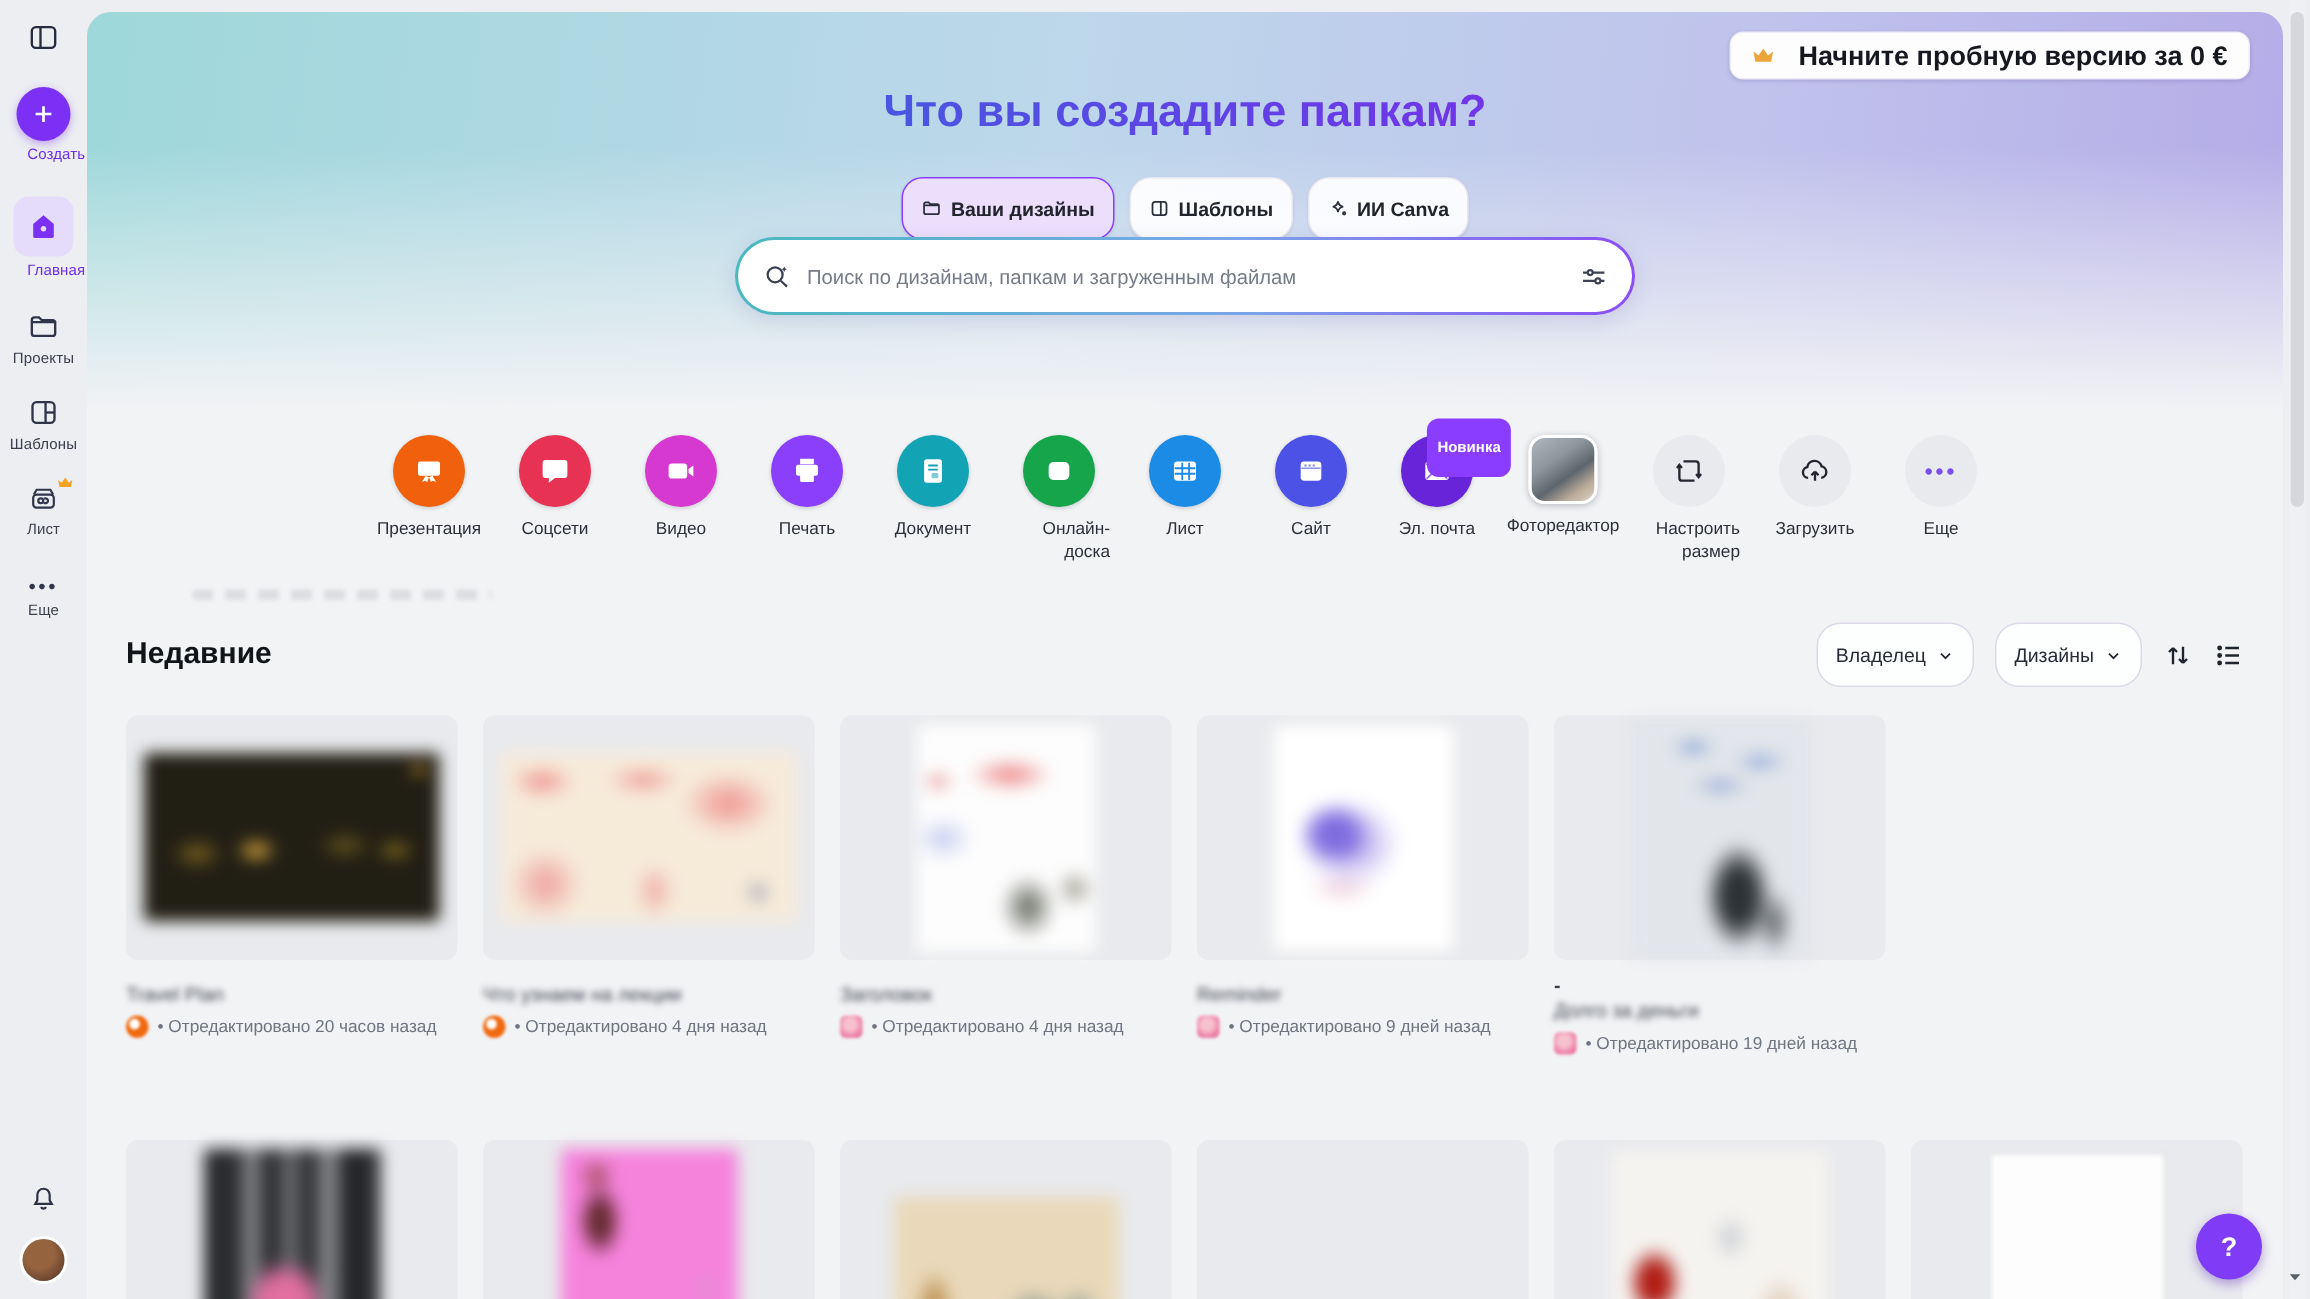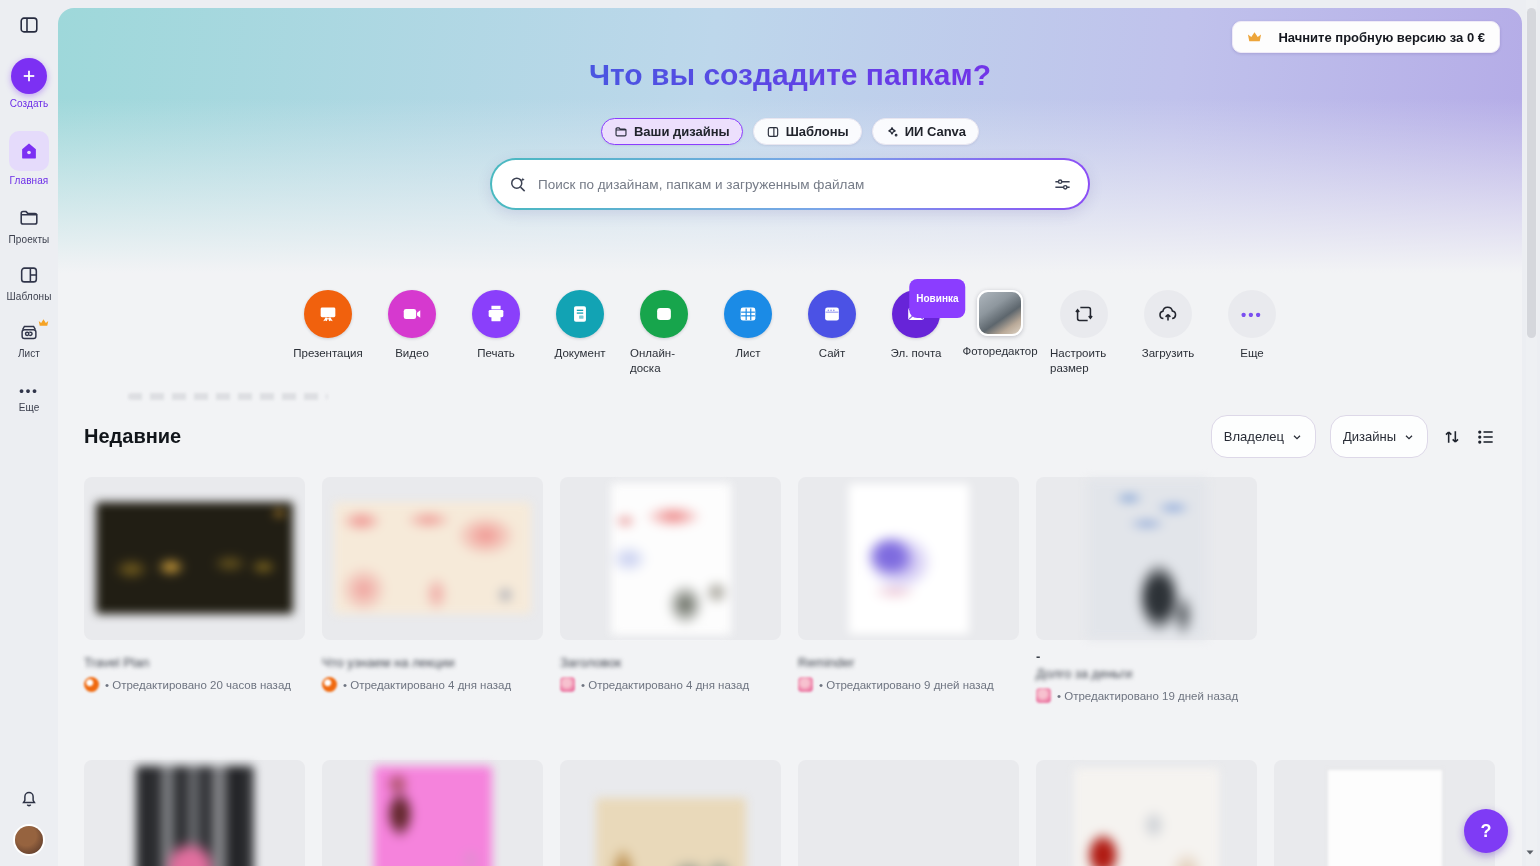--- a/index.html
+++ b/index.html
@@ -4,65 +4,65 @@
 <style>
   * { margin:0; padding:0; box-sizing:border-box; }
   html,body { width:1540px; height:866px; overflow:hidden; }
   body { font-family:"Liberation Sans", sans-serif; background:#eceef2; position:relative; }
 
   
   .sidebar { position:absolute; left:0; top:0; width:58px; height:866px; display:flex; flex-direction:column; align-items:center; }
   .sb-toggle { margin-top:14px; width:24px; height:24px; border:none; background:transparent; cursor:pointer; color:#262b3f; }
   .sb-item { display:flex; flex-direction:column; align-items:center; gap:4px; margin-top:18px; cursor:pointer; }
   .sb-label { font-size:10px; color:#3b3f4d; letter-spacing:.1px; }
-  .sb-label.purple { color:#6d2ee8; }
+  .sb-label.purple { color:#6d2ee8;padding-left:17px; }
   .create-circle { width:36px; height:36px; border-radius:50%; background:#7c30f3; color:#fff; display:flex; align-items:center; justify-content:center; box-shadow:0 2px 6px rgba(124,48,243,.4); }
   .home-active { width:40px; height:40px; border-radius:10px; background:#e5dbfb; display:flex; align-items:center; justify-content:center; }
   .sb-ico { width:24px; height:24px; display:flex; align-items:center; justify-content:center; color:#30354a; position:relative; }
   .crown-badge { position:absolute; top:-7px; right:-8px; color:#f5a325; }
   .sb-dots { color:#30354a; font-size:13px; letter-spacing:2px; font-weight:700; }
   .sb-bottom { position:absolute; left:0; bottom:12px; width:58px; display:flex; flex-direction:column; align-items:center; gap:16px; }
   .avatar { width:28px; height:28px; border-radius:50%; background:radial-gradient(circle at 40% 35%, #96633f 0 40%, #6b4530 75%, #53342a 100%); box-shadow:0 0 0 2px #fff; cursor:pointer; }
 
   
   .panel { position:absolute; left:58px; top:8px; right:18px; bottom:0; border-radius:16px 16px 0 0; overflow:hidden;
     background:
       linear-gradient(180deg, rgba(242,243,245,0) 90px, #f2f3f5 265px, #f2f3f5 100%),
       linear-gradient(97deg, #9ed8da 0%, #bdd7eb 42%, #c0c2ec 72%, #b2a7e6 100%);
   }
 
   .trial-btn { position:absolute; top:13px; right:22px; height:32px; padding:0 14px; display:flex; align-items:center; gap:16px;
     background:#fdfdfd; border:1px solid #efeaf7; border-radius:9px; box-shadow:0 1px 3px rgba(60,40,120,.18);
-    font-size:13px; font-weight:700; color:#15181f; cursor:pointer; font-family:inherit; }
+    font-size:18px; font-weight:700; color:#15181f; cursor:pointer; font-family:inherit; }
   .crown-gold { color:#eda53a; display:flex; }
 
   .hero-title { position:absolute; top:50px; left:0; right:0; text-align:center; font-size:30px; font-weight:600;
     background:linear-gradient(90deg,#2f6cdc 18%, #6f36e8 62%, #8c2fe4 85%); -webkit-background-clip:text; background-clip:text; color:transparent; }
 
   .tabs { position:absolute; top:110px; left:0; right:0; display:flex; justify-content:center; gap:10px; }
-  .tab { height:27px; padding:0 12px; display:flex; align-items:center; gap:6px; border-radius:14px; font-size:13px; font-weight:600;
+  .tab { height:42px; padding:0 12px; display:flex; align-items:center; gap:6px; border-radius:14px; font-size:13px; font-weight:600;
     color:#21242c; background:rgba(255,255,255,.9); border:1px solid #e9e6f0; box-shadow:0 1px 2px rgba(80,70,120,.10); cursor:pointer; font-family:inherit; }
   .tab.active { background:#ecdffc; border:1.5px solid #8b3dff; }
   .tab svg { color:#2a2f3c; }
 
   .searchbar { position:absolute; top:150px; left:50%; transform:translateX(-50%); width:600px; height:52px; border-radius:27px;
     border:2px solid transparent; background:linear-gradient(#fff,#fff) padding-box, linear-gradient(90deg,#49b9c0,#7aa6e8 55%,#8b4df6) border-box;
     box-shadow:0 4px 14px rgba(90,80,160,.16); display:flex; align-items:center; padding:0 16px; gap:10px; }
   .searchbar input { flex:1; border:none; outline:none; font-size:13.5px; color:#2a2f3a; background:transparent; font-family:inherit; }
   .searchbar input::placeholder { color:#757b87; }
   .search-ico, .filter-ico { color:#3b4152; display:flex; cursor:pointer; background:none; border:none; }
 
   
   .quick-row { position:absolute; top:282px; left:0; right:0; display:flex; justify-content:center; gap:16px; }
   .q-item { width:68px; display:flex; flex-direction:column; align-items:center; gap:8px; cursor:pointer; position:relative; }
   .q-circle { width:48px; height:48px; border-radius:50%; display:flex; align-items:center; justify-content:center; color:#fff; box-shadow:0 1px 3px rgba(40,40,60,.18); }
   .q-circle.neutral { background:#e9eaee; color:#23262f; box-shadow:none; }
   .q-photo { width:46px; height:46px; border-radius:11px; border:2px solid #fff; box-shadow:0 1px 4px rgba(40,40,60,.25);
     background:linear-gradient(145deg,#aeb6bd 0%,#8e979e 35%,#5d666d 60%,#b9a998 80%,#ded3c4 100%); }
-  .q-label { font-size:11.5px; color:#2c3038; text-align:left; line-height:1.3; }
+  .q-label { font-size:11.5px; color:#2c3038; text-align:right; line-height:1.3; }
   .q-badge { position:absolute; top:-11px; left:50%; transform:translateX(-12%); background:#8b3dff; color:#fff; font-size:10px; font-weight:700;
     padding:14px 7px; border-radius:8px; white-space:nowrap; }
   .q-dots { color:#7a4ff0; font-size:15px; font-weight:700; letter-spacing:2px; }
 
   
   .ghost-line { position:absolute; top:385px; left:70px; width:200px; height:7px; border-radius:4px;
     background:repeating-linear-gradient(90deg,#d8d9dd 0 14px, transparent 14px 22px); filter:blur(1.5px); opacity:.8; }
   .recent-head { position:absolute; top:407px; left:26px; right:26px; display:flex; align-items:center; }
   .recent-title { font-size:20px; font-weight:700; color:#11151a; }
   .recent-controls { margin-left:auto; display:flex; align-items:center; gap:14px; }
@@ -311,20 +311,29 @@
       <span class="q-circle" style="background: rgb(241, 97, 13);">
         <svg width="22" height="22" viewBox="0 0 24 24" fill="#fff">
             <rect x="4" y="5" width="16" height="10.5" rx="1.6"></rect>
             <path d="M9.5 15.5 6.8 20l2.4-1 1.4 1 1.4-3.5Zm5 0 2.7 4.5-2.4-1-1.4 1-1.4-3.5Z"></path>
             <path d="M12 8a2.6 2.6 0 1 0 2.6 2.6H12Z" fill="currentColor" opacity=".45"></path>
           </svg>
       </span>
       <span class="q-label">Презентация</span>
     </div>
 
+    <div class="q-item">
+      <span class="q-circle" style="background: rgb(231, 50, 83);">
+        <svg width="22" height="22" viewBox="0 0 24 24" fill="#fff">
+            <path d="M5 4h14a2 2 0 0 1 2 2v9a2 2 0 0 1-2 2h-7l-4.5 3.5V17H5a2 2 0 0 1-2-2V6a2 2 0 0 1 2-2Z"></path>
+            <path d="M12 14s-3.8-2.4-3.8-5a2.1 2.1 0 0 1 3.8-1.2A2.1 2.1 0 0 1 15.8 9c0 2.6-3.8 5-3.8 5Z" fill="currentColor" opacity=".5"></path>
+          </svg>
+      </span>
+      <span class="q-label">Соцсети</span>
+    </div>
 
     <div class="q-item">
       <span class="q-circle" style="background: rgb(214, 57, 207);">
         <svg width="22" height="22" viewBox="0 0 24 24" fill="#fff">
             <rect x="3" y="6.5" width="13.5" height="11" rx="2.5"></rect>
             <path d="M17.5 10.5 21 8v8l-3.5-2.5Z"></path>
             <path d="m8.5 9.5 4 2.5-4 2.5Z" fill="currentColor" opacity=".5"></path>
           </svg>
       </span>
       <span class="q-label">Видео</span>

